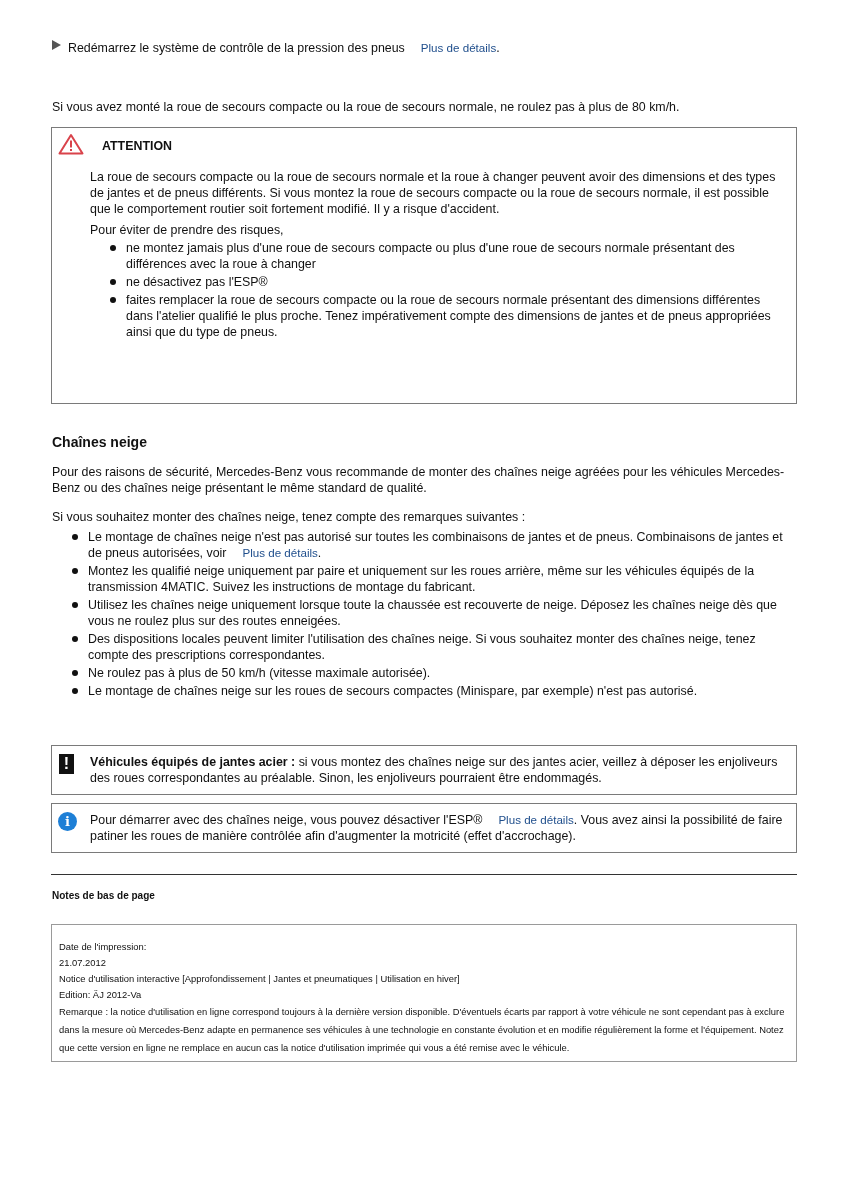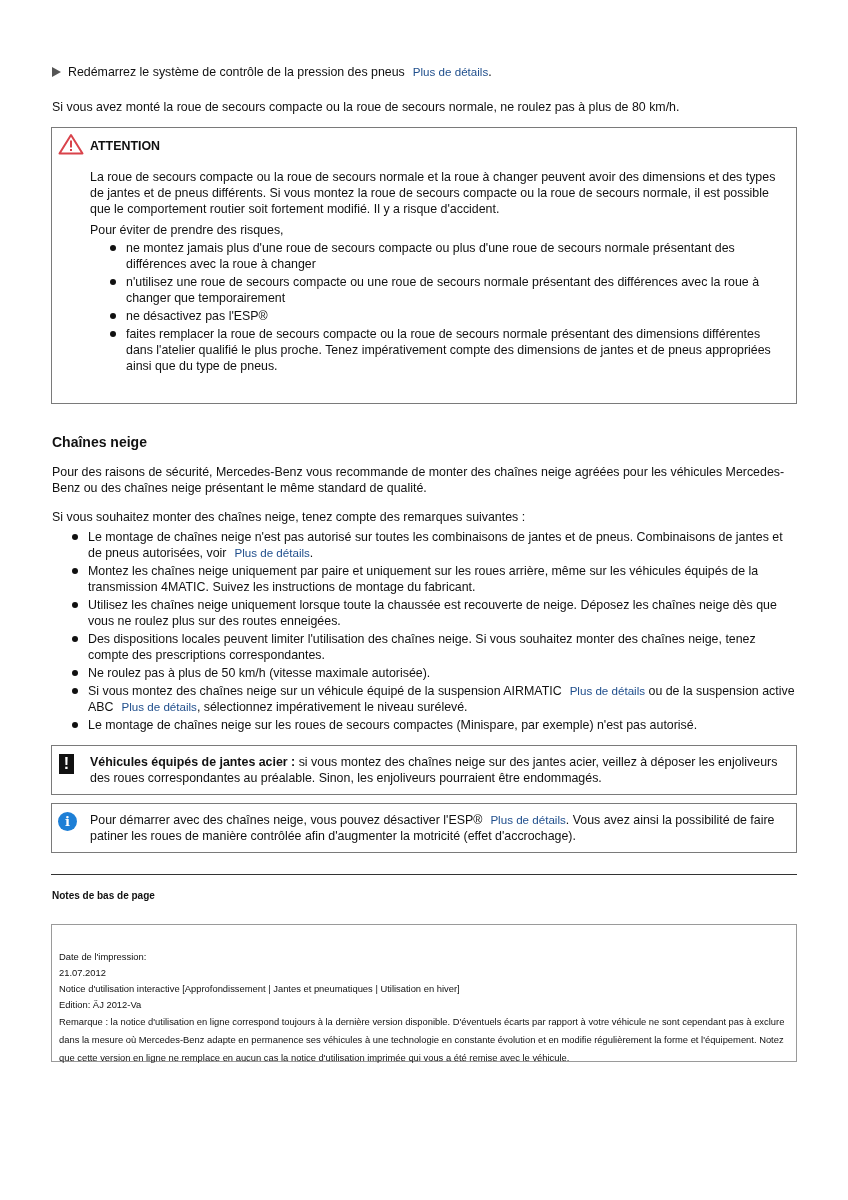--- a/index.html
+++ b/index.html
@@ -4,42 +4,42 @@
   <style>
     * { box-sizing: border-box; margin: 0; padding: 0; }
     html, body { width: 848px; height: 1200px; background: #ffffff; }
     body {
       font-family: "Liberation Sans", sans-serif;
       font-size: 12.4px;
       color: #111111;
       position: relative;
       line-height: 16px;
     }
-    a.link { color: #1f4e8c; text-decoration: none; margin-left: 8px; font-size: 11.6px; }
+    a.link { color: #1f4e8c; text-decoration: none; margin-left: 16px; font-size: 11.6px; }
     .abs { position: absolute; }
 
-    .step { left: 52px; top: 64px; display: flex; align-items: center; }
+    .step { left: 52px; top: 40px; display: flex; align-items: flex-start; }
     .step .tri {
       width: 0; height: 0;
       border-left: 9px solid #555555;
       border-top: 5px solid transparent;
       border-bottom: 5px solid transparent;
       margin-right: 7px;
     }
     .intro { left: 52px; top: 99px; }
 
     .box {
       position: absolute;
       left: 51px; width: 746px;
       border: 1px solid #7a7a7a;
       background: #fff;
     }
     .warn-box { top: 127px; height: 277px; }
     .warn-box .icon { position: absolute; left: 6px; top: 5px; }
-    .warn-box .title { position: absolute; left: 38px; top: 10px; font-weight: bold; font-size: 12.4px; }
+    .warn-box .title { position: absolute; left: 50px; top: 10px; font-weight: bold; font-size: 12.4px; }
     .warn-box .para { position: absolute; left: 38px; top: 41px; width: 700px; }
     .warn-box .para2 { position: absolute; left: 38px; top: 94px; }
     .warn-box ul { position: absolute; left: 58px; top: 112px; width: 680px; list-style: none; }
     ul.bullets li { position: relative; padding-left: 16px; margin-bottom: 2px; }
     ul.bullets li::before {
       content: ""; position: absolute; left: 0; top: 5px;
       width: 6px; height: 6px; border-radius: 50%; background: #111;
     }
 
     .section-title { left: 52px; top: 434px; font-weight: bold; font-size: 14px; text-align: center; }
@@ -54,21 +54,21 @@
     .info-box { top: 803px; height: 50px; }
     .info-box .icon { position: absolute; left: 6px; top: 8px; width: 19px; height: 19px; border-radius: 50%; background: #1d7fd6; color: #fff; font-weight: bold; font-family: "DejaVu Serif", serif; font-size: 13px; text-align: center; line-height: 19px; }
     .info-box .text { position: absolute; left: 38px; top: 8px; width: 700px; }
 
     .rule { left: 51px; top: 874px; width: 746px; height: 1px; background: #333; }
     .footnotes-title { left: 52px; top: 888px; font-weight: bold; font-size: 10px; }
 
     .foot-box {
       position: absolute; left: 51px; top: 924px; width: 746px; height: 138px;
       border: 1px solid #9a9a9a; font-size: 9.4px; line-height: 16px;
-      padding: 24px 7px;
+      padding: 14px 7px;
     }
     .foot-box .remark { line-height: 18px; }
   </style>
 </head>
 <body>
 
 <div class="abs step">
   <span class="tri"></span>
   <span>Redémarrez le système de contrôle de la pression des pneus</span>
   <a class="link">Plus de détails</a>
@@ -83,41 +83,37 @@
       <path d="M13 2 L24.5 20.5 L1.5 20.5 Z" fill="none" stroke="#d9434b" stroke-width="2" stroke-linejoin="round"></path>
       <rect x="12" y="7.5" width="2" height="7" fill="#d9434b"></rect>
       <rect x="12" y="16" width="2" height="2" fill="#d9434b"></rect>
     </svg>
   </span>
   <div class="title">ATTENTION</div>
   <div class="para">La roue de secours compacte ou la roue de secours normale et la roue à changer peuvent avoir des dimensions et des types de jantes et de pneus différents. Si vous montez la roue de secours compacte ou la roue de secours normale, il est possible que le comportement routier soit fortement modifié. Il y a risque d'accident.</div>
   <div class="para2">Pour éviter de prendre des risques,</div>
   <ul class="bullets">
     <li>ne montez jamais plus d'une roue de secours compacte ou plus d'une roue de secours normale présentant des différences avec la roue à changer</li>
-    <li>n'utilisez une roue de secours compacte ou une roue de secours normale présentant des différences avec la roue à changer que temporairement</li>
     <li>ne désactivez pas l'ESP®</li>
     <li>faites remplacer la roue de secours compacte ou la roue de secours normale présentant des dimensions différentes dans l'atelier qualifié le plus proche. Tenez impérativement compte des dimensions de jantes et de pneus appropriées ainsi que du type de pneus.</li>
   </ul>
 </div>
 
 <div class="abs section-title">Chaînes neige</div>
 <div class="abs chains-p1">Pour des raisons de sécurité, Mercedes-Benz vous recommande de monter des chaînes neige agréées pour les véhicules Mercedes-Benz ou des chaînes neige présentant le même standard de qualité.</div>
 <div class="abs chains-p2">Si vous souhaitez monter des chaînes neige, tenez compte des remarques suivantes :</div>
 
 <ul class="bullets chains-list">
   <li>
     <span>Le montage de chaînes neige n'est pas autorisé sur toutes les combinaisons de jantes et de pneus. Combinaisons de jantes et de pneus autorisées, voir</span><a class="link">Plus de détails</a><span>.</span>
   </li>
-  <li>Montez les chaînes neige uniquement par paire et uniquement sur les roues arrière, même sur les véhicules équipés de la transmission 4MATIC. Suivez les instructions de montage du fabricant.</li>
+  <li>Montez les qualifié neige uniquement par paire et uniquement sur les roues arrière, même sur les véhicules équipés de la transmission 4MATIC. Suivez les instructions de montage du fabricant.</li>
   <li>Utilisez les chaînes neige uniquement lorsque toute la chaussée est recouverte de neige. Déposez les chaînes neige dès que vous ne roulez plus sur des routes enneigées.</li>
   <li>Des dispositions locales peuvent limiter l'utilisation des chaînes neige. Si vous souhaitez monter des chaînes neige, tenez compte des prescriptions correspondantes.</li>
   <li>Ne roulez pas à plus de 50 km/h (vitesse maximale autorisée).</li>
-  <li>
-    <span>Si vous montez des chaînes neige sur un véhicule équipé de la suspension AIRMATIC</span><a class="link">Plus de détails</a><span> ou de la suspension active ABC</span><a class="link">Plus de détails</a><span>, sélectionnez impérativement le niveau surélevé.</span>
-  </li>
   <li>Le montage de chaînes neige sur les roues de secours compactes (Minispare, par exemple) n'est pas autorisé.</li>
 </ul>
 
 <div class="box note-box">
   <span class="icon">!</span>
   <div class="text">
     <b>Véhicules équipés de jantes acier :</b><span> si vous montez des chaînes neige sur des jantes acier, veillez à déposer les enjoliveurs des roues correspondantes au préalable. Sinon, les enjoliveurs pourraient être endommagés.</span>
   </div>
 </div>
 

